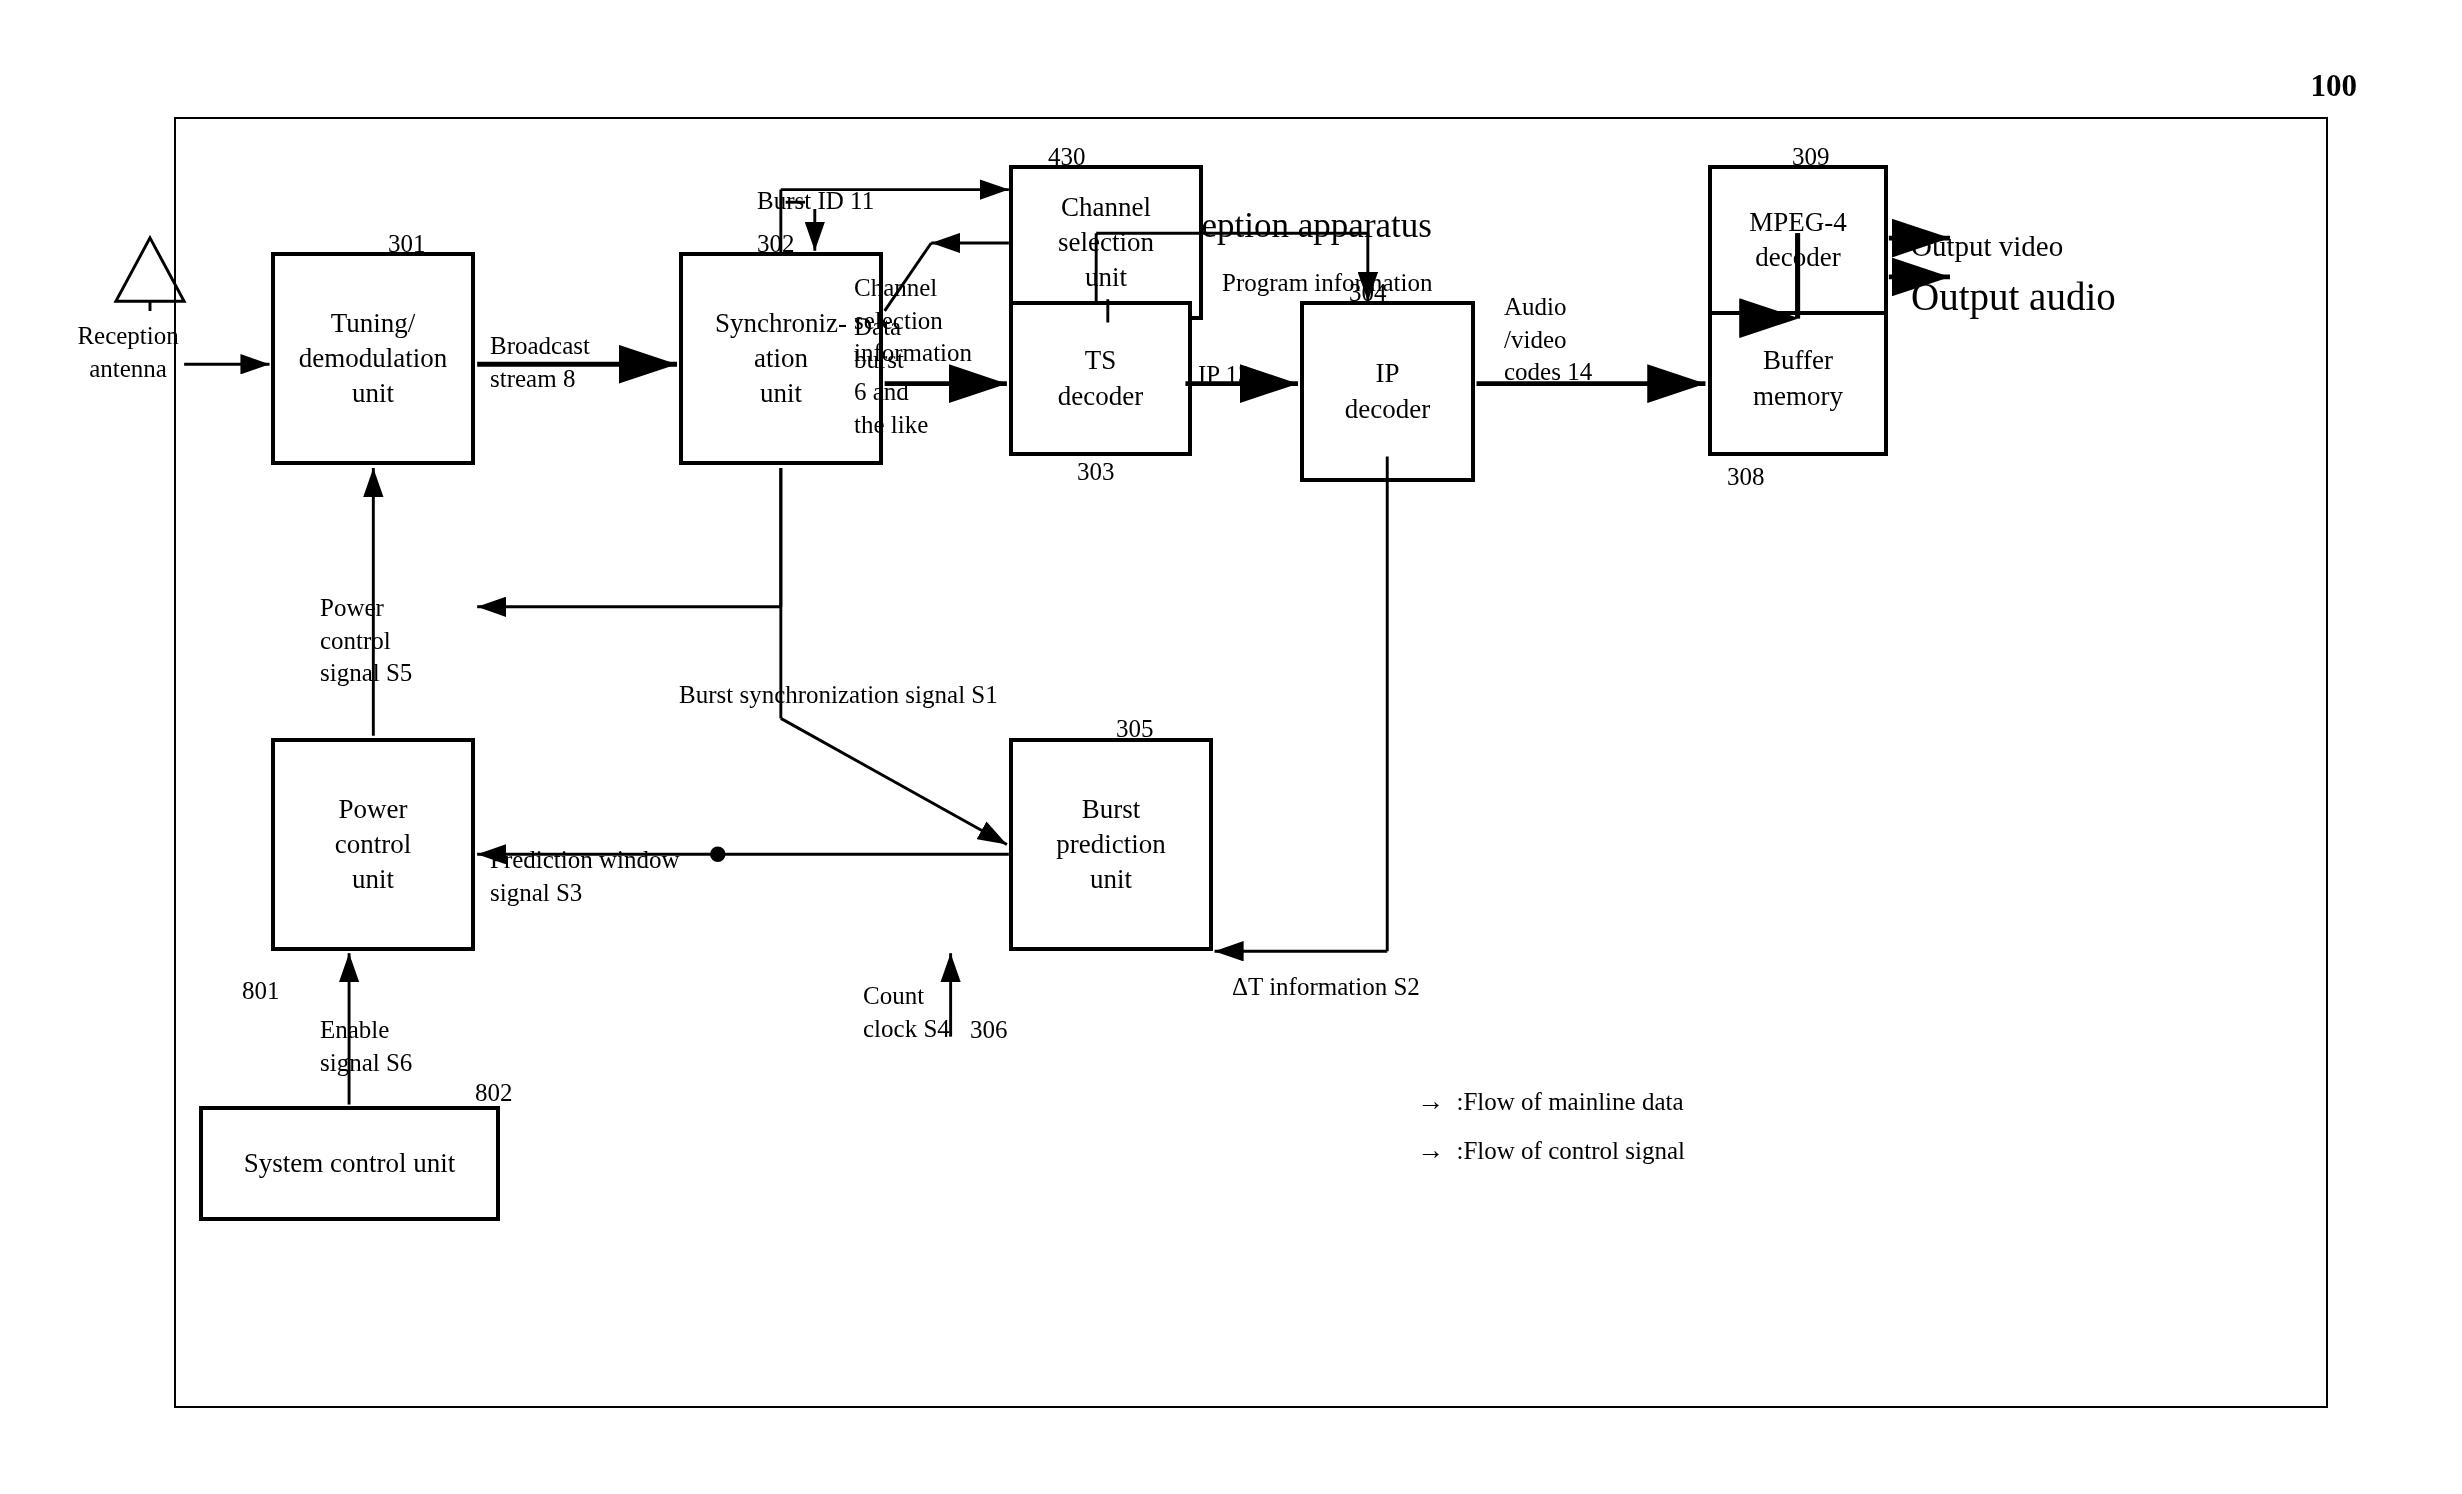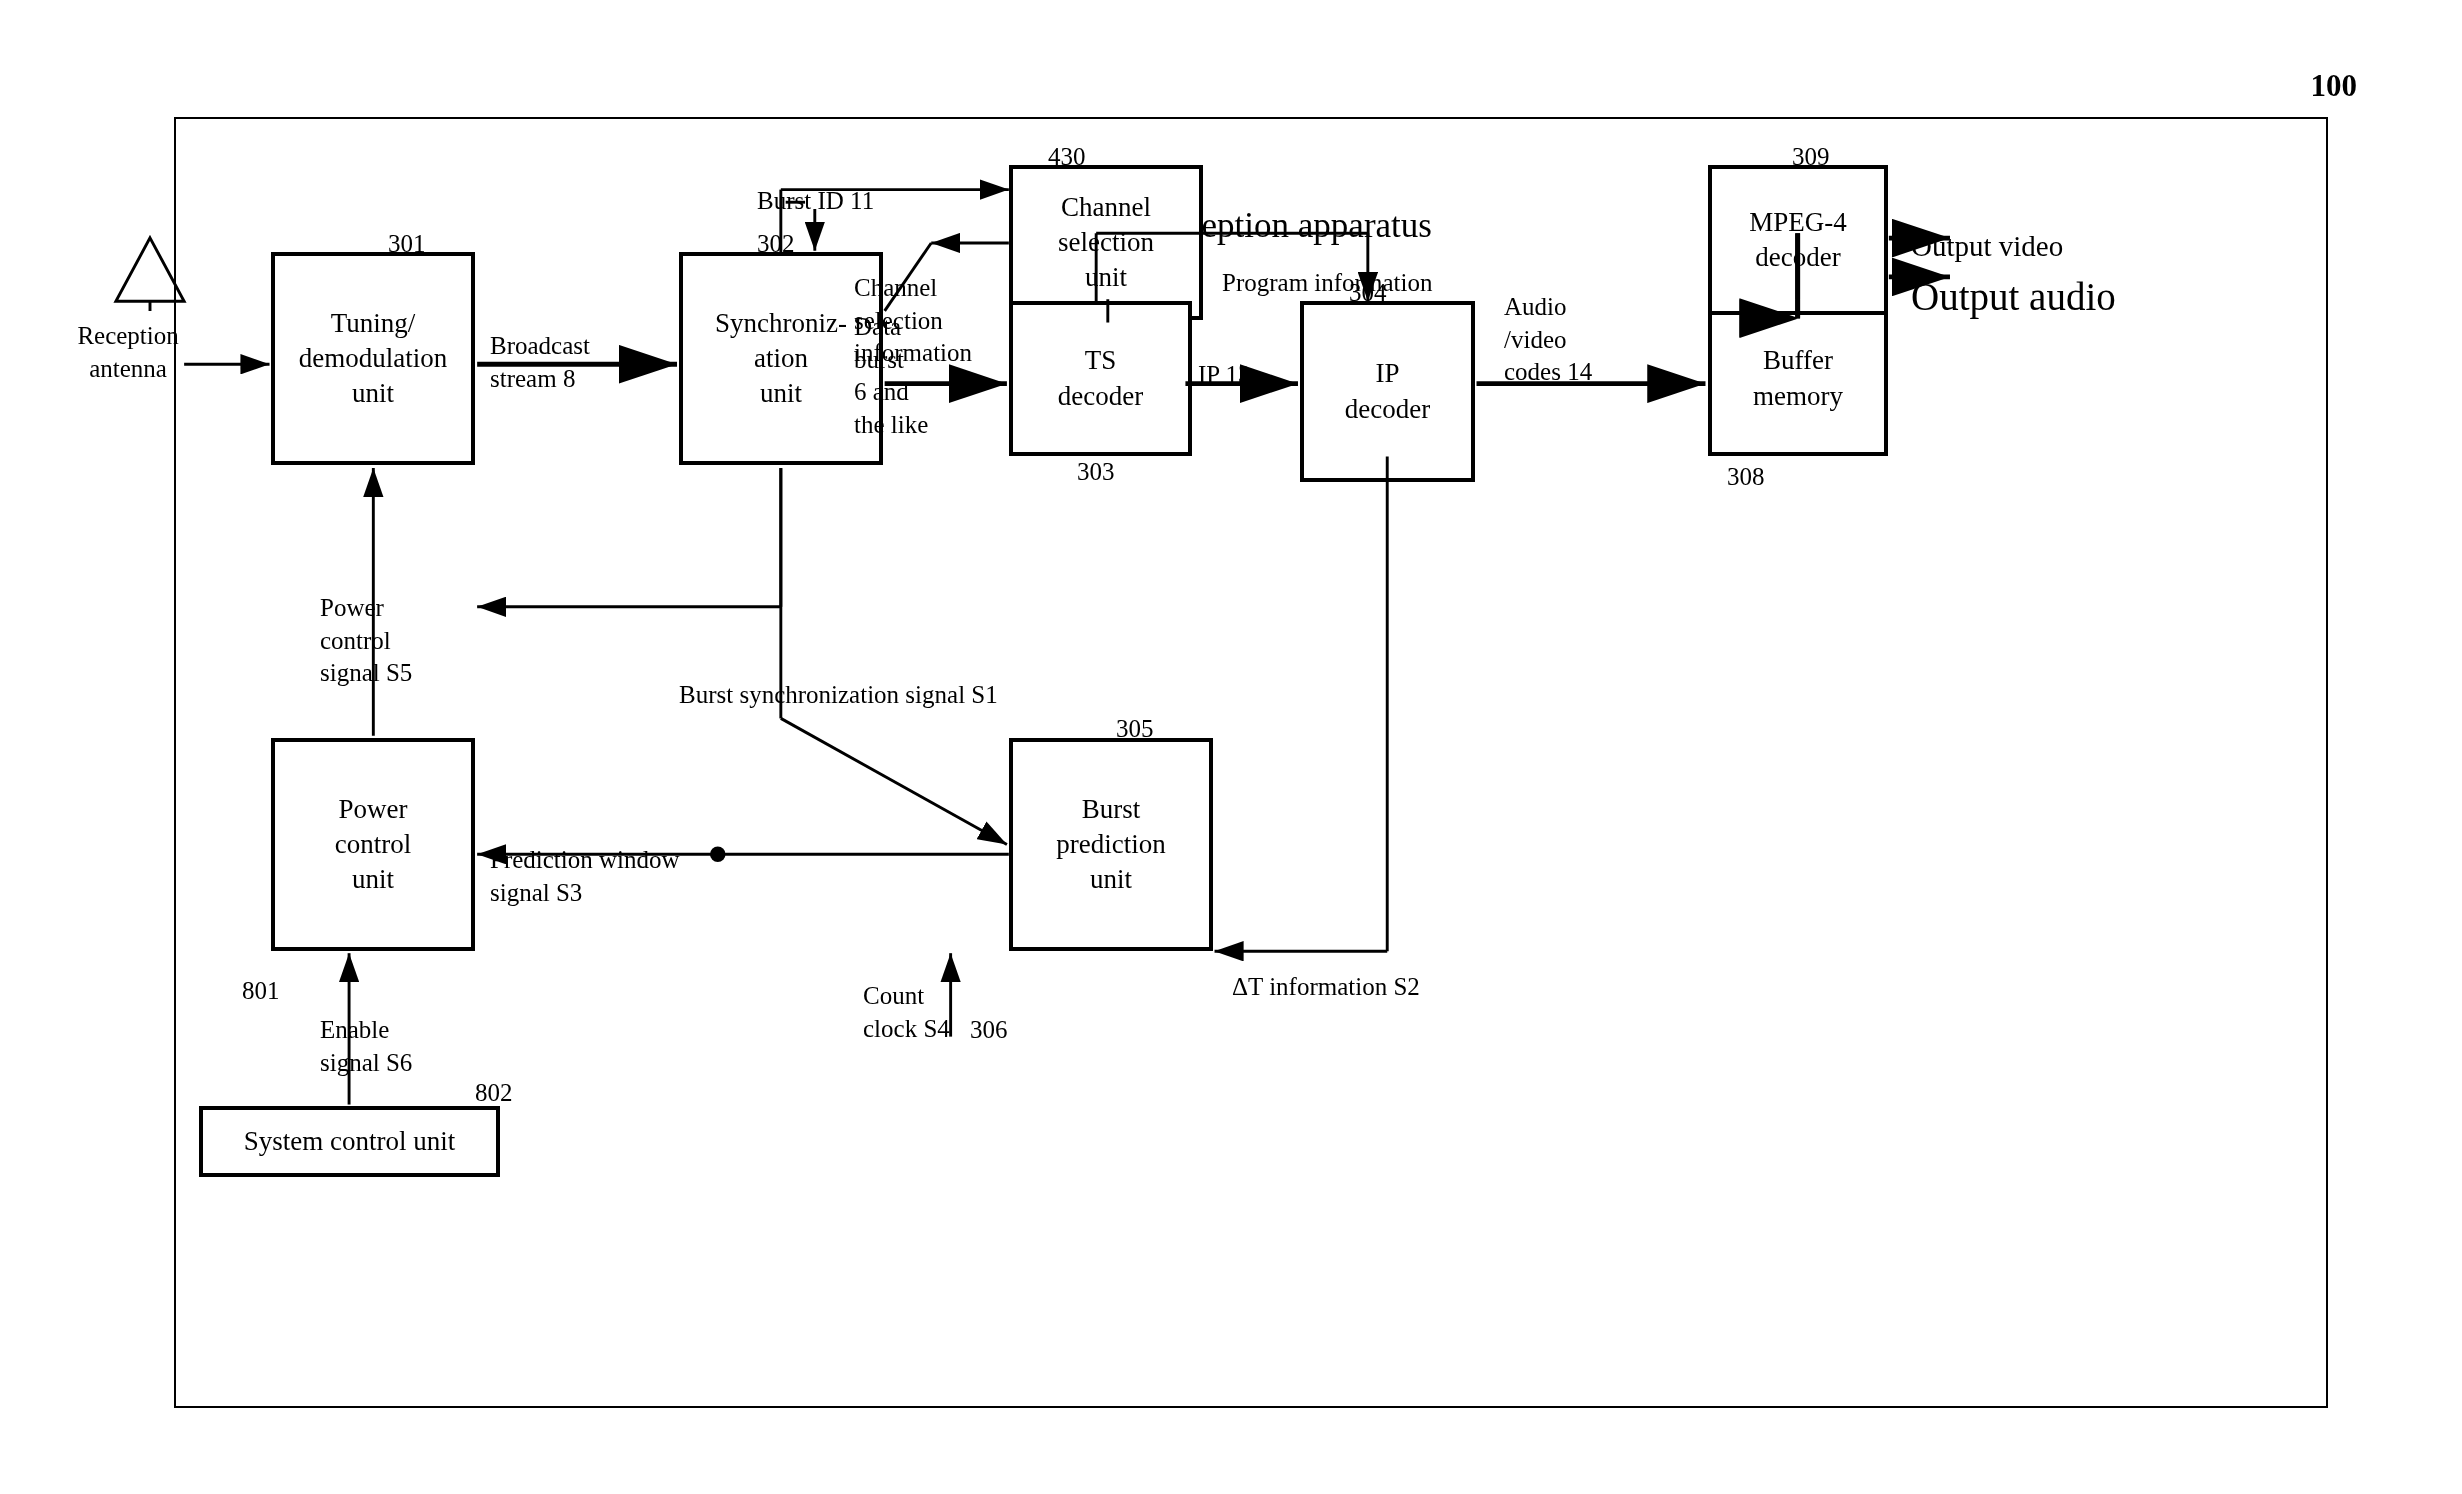--- a/index.html
+++ b/index.html
@@ -113,21 +113,21 @@
   <div class="block block-bold" style="top:126px; left:1650px; width:180px; height:150px;">MPEG-4<br>decoder</div>
   <div class="lbl" style="top:102px; left:1698px;margin-left:36px;">309</div>
 
   <div class="block block-bold" style="top:699px; left:213px; width:204px; height:213px;">Power<br>control<br>unit</div>
 
   <div class="block block-bold" style="top:699px; left:951px; width:204px; height:213px;">Burst<br>prediction<br>unit</div>
   <div class="lbl" style="top:674px; left:1058px;">305</div>
 
   <div class="lbl" style="top:975px; left:912px;">306</div>
 
-  <div class="block block-bold" style="top:1067px; left:141px; width:301px; height:71px;">System control unit</div>
+  <div class="block block-bold" style="top:1067px; left:141px; width:301px; height:115px;">System control unit</div>
   <div class="lbl" style="top:1038px; left:417px;">802</div>
 
   <div class="lbl" style="top:291px; left:432px;">Broadcast<br>stream 8</div>
 
   <div class="lbl" style="top:146px; left:699px;">Burst ID 11</div>
 
   <div class="lbl" style="top:233px; left:796px;">Channel<br>selection<br>information</div>
 
   <div class="lbl" style="top:272px; left:796px; left:796px;">Data<br>burst<br>6 and<br>the like</div>
 
@@ -147,20 +147,28 @@
 
   <div class="lbl" style="top:941px; left:805px;">Count<br>clock S4</div>
 
   <div class="lbl" style="top:975px; left:262px;">Enable<br>signal S6</div>
 
   <div class="lbl" style="top:936px; left:184px;">801</div>
 
   <div class="lbl" style="top:189px; left:1853px; font-size:29px;">Output video</div>
   <div class="lbl" style="top:233px; left:1853px; font-size:39px;">Output audio</div>
 
+  <div style="position:absolute; top:1038px; left:1359px; font-size:25px; line-height:1.8;">
+    <div>
+      <span style="font-weight:bold; font-size:27px;">→</span>&nbsp; :Flow of mainline data
+    </div>
+    <div>
+      <span style="font-size:27px;">→</span>&nbsp; :Flow of control signal
+    </div>
+  </div>
 
   <svg class="arrows" xmlns="http://www.w3.org/2000/svg" viewBox="0 0 2420 1460" width="2348" height="1417">
     <defs>
       <marker id="arrowhead-bold" markerWidth="12" markerHeight="8" refX="12" refY="4" orient="auto">
         <polygon points="0 0, 12 4, 0 8" fill="#000"></polygon>
       </marker>
       <marker id="arrowhead-thin" markerWidth="10" markerHeight="7" refX="10" refY="3.5" orient="auto">
         <polygon points="0 0, 10 3.5, 0 7" fill="#000"></polygon>
       </marker>
       <marker id="arrowhead-bold-left" markerWidth="12" markerHeight="8" refX="0" refY="4" orient="auto">

